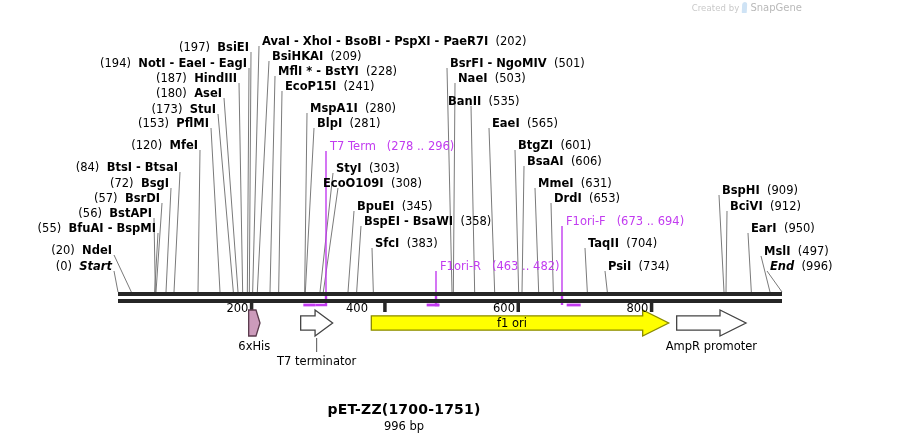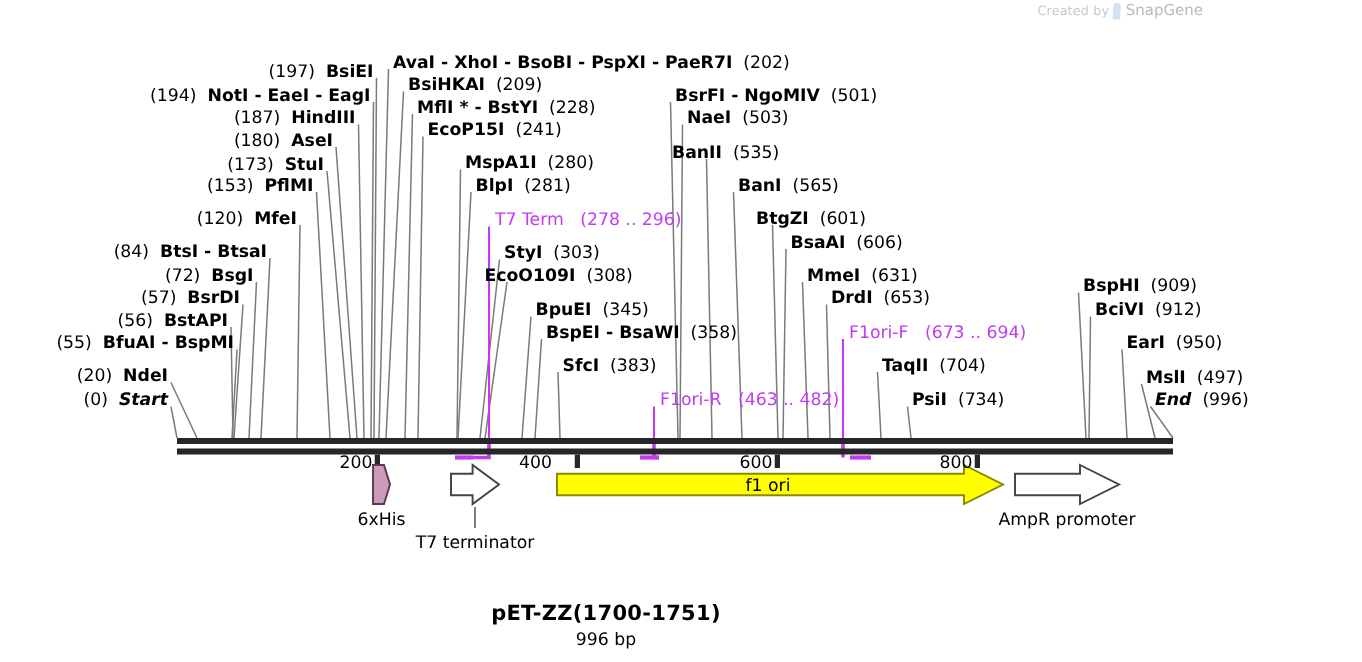--- a/index.html
+++ b/index.html
@@ -172,22 +172,22 @@
       <div class="lbl" style="top: 102px; left: 310px;"><span class="nm">MspA1I</span>&nbsp;&nbsp;<span class="pos">(280)</span></div>
       <div class="lbl" style="top: 117px; left: 317px;"><span class="nm">BlpI</span>&nbsp;&nbsp;<span class="pos">(281)</span></div>
       <div class="lbl" style="top: 162px; left: 336px;"><span class="nm">StyI</span>&nbsp;&nbsp;<span class="pos">(303)</span></div>
       <div class="lbl" style="top: 177px; left: 323px;"><span class="nm">EcoO109I</span>&nbsp;&nbsp;<span class="pos">(308)</span></div>
       <div class="lbl" style="top: 200px; left: 357px;"><span class="nm">BpuEI</span>&nbsp;&nbsp;<span class="pos">(345)</span></div>
       <div class="lbl" style="top: 215px; left: 364px;"><span class="nm">BspEI - BsaWI</span>&nbsp;&nbsp;<span class="pos">(358)</span></div>
       <div class="lbl" style="top: 237px; left: 375px;"><span class="nm">SfcI</span>&nbsp;&nbsp;<span class="pos">(383)</span></div>
       <div class="lbl" style="top: 57px; left: 450px;"><span class="nm">BsrFI - NgoMIV</span>&nbsp;&nbsp;<span class="pos">(501)</span></div>
       <div class="lbl" style="top: 72px; left: 458px;"><span class="nm">NaeI</span>&nbsp;&nbsp;<span class="pos">(503)</span></div>
       <div class="lbl" style="top: 95px; left: 448px;"><span class="nm">BanII</span>&nbsp;&nbsp;<span class="pos">(535)</span></div>
-      <div class="lbl" style="top: 117px; left: 492px;"><span class="nm">BanI</span>&nbsp;&nbsp;<span class="pos">(565)</span></div>
-      <div class="lbl" style="top: 139px; left: 504px; text-align: center;"><span class="nm">BtgZI</span>&nbsp;&nbsp;<span class="pos">(601)</span></div>
+      <div class="lbl" style="top: 117px; left: 492px;"><span class="nm">EaeI</span>&nbsp;&nbsp;<span class="pos">(565)</span></div>
+      <div class="lbl" style="top: 139px; left: 518px; text-align: center;"><span class="nm">BtgZI</span>&nbsp;&nbsp;<span class="pos">(601)</span></div>
       <div class="lbl" style="top: 155px; left: 527px;"><span class="nm">BsaAI</span>&nbsp;&nbsp;<span class="pos">(606)</span></div>
       <div class="lbl" style="top: 177px; left: 538px;"><span class="nm">MmeI</span>&nbsp;&nbsp;<span class="pos">(631)</span></div>
       <div class="lbl" style="top: 192px; left: 554px;"><span class="nm">DrdI</span>&nbsp;&nbsp;<span class="pos">(653)</span></div>
       <div class="lbl" style="top: 237px; left: 588px;"><span class="nm">TaqII</span>&nbsp;&nbsp;<span class="pos">(704)</span></div>
       <div class="lbl" style="top: 260px; left: 608px;"><span class="nm">PsiI</span>&nbsp;&nbsp;<span class="pos">(734)</span></div>
       <div class="lbl" style="top: 184px; left: 722px;"><span class="nm">BspHI</span>&nbsp;&nbsp;<span class="pos">(909)</span></div>
       <div class="lbl" style="top: 200px; left: 730px;"><span class="nm">BciVI</span>&nbsp;&nbsp;<span class="pos">(912)</span></div>
       <div class="lbl" style="top: 222px; left: 751px;"><span class="nm">EarI</span>&nbsp;&nbsp;<span class="pos">(950)</span></div>
       <div class="lbl" style="top: 245px; left: 764px;"><span class="nm">MslI</span>&nbsp;&nbsp;<span class="pos">(497)</span></div>
       <div class="lbl term" style="top: 260px; left: 770px;"><span class="nm" style="font-style: italic;">End</span>&nbsp;&nbsp;<span class="pos">(996)</span></div>

